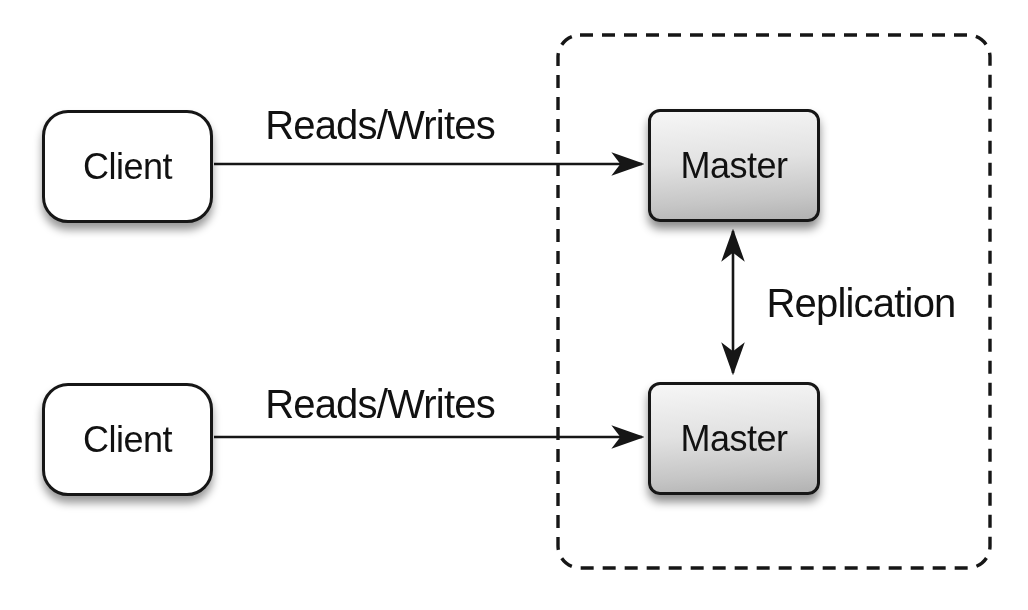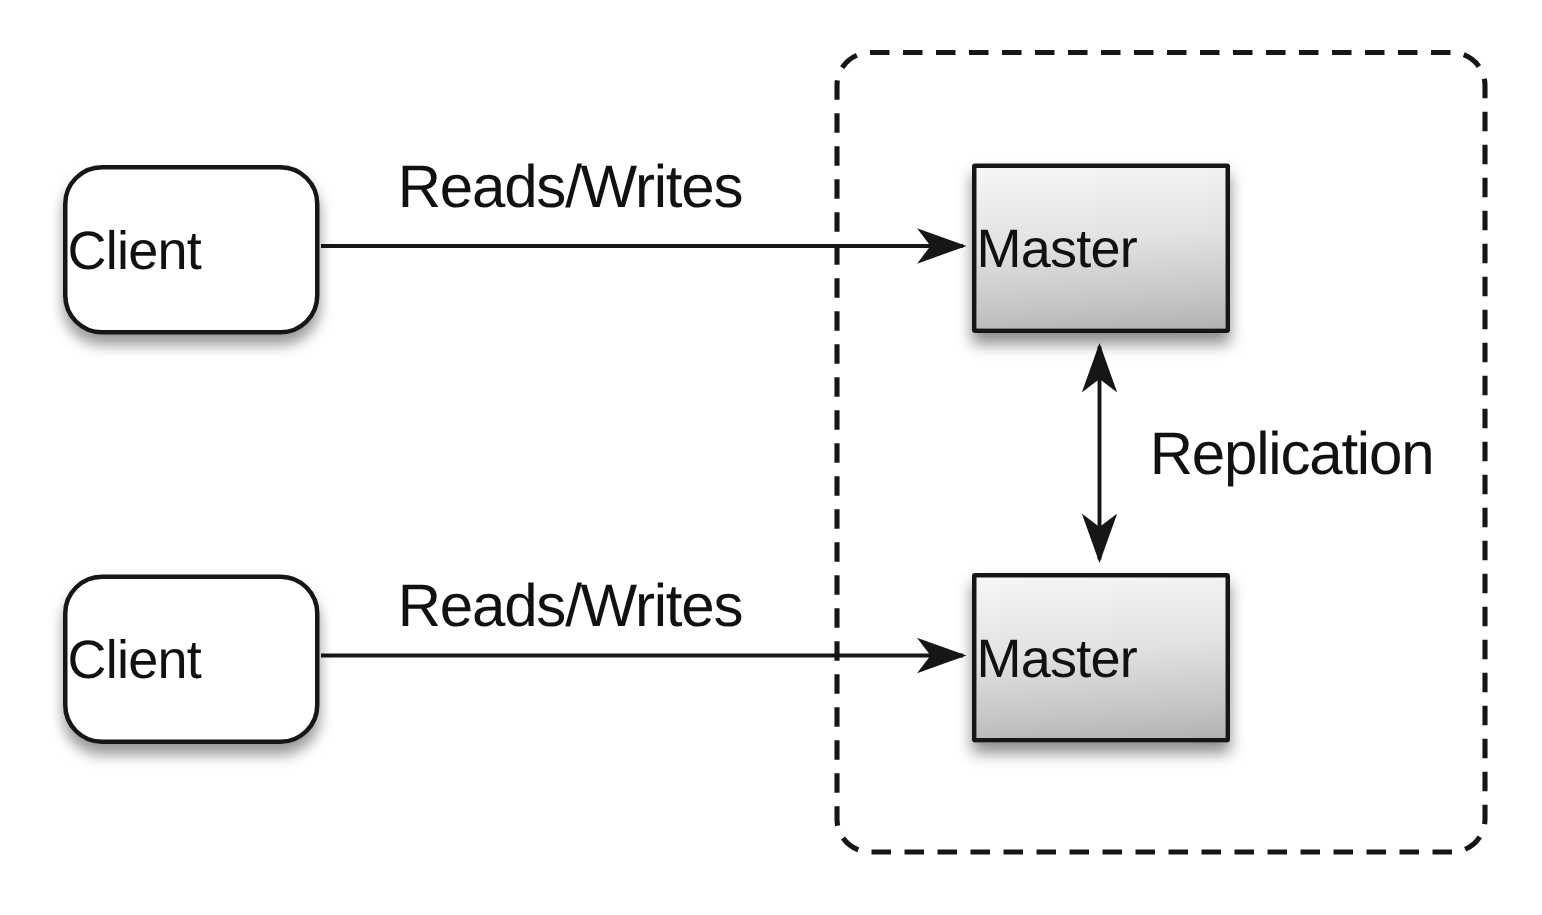--- a/index.html
+++ b/index.html
@@ -21,40 +21,41 @@
     left: 0;
     top: 0;
     width: 1028px;
     height: 610px;
     z-index: 1;
   }
   .node {
     position: absolute;
     display: flex;
     align-items: center;
+    justify-content: center;
     box-sizing: border-box;
     border: 3px solid #161616;
     font-size: 36px;
     letter-spacing: -0.5px;
     z-index: 2;
   }
   .client {
     width: 171px;
     height: 113px;
     background: #ffffff;
     border-radius: 26px;
     box-shadow: 0 7px 9px rgba(0,0,0,0.40);
   }
   .client.top { left: 42px; top: 110px; }
   .client.bottom { left: 42px; top: 383px; }
   .master {
     width: 172px;
     height: 113px;
     background: linear-gradient(176deg, #f6f6f6 0%, #e2e2e2 45%, #c6c6c6 80%, #b2b2b2 100%);
-    border-radius: 2px;
+    border-radius: 12px;
     box-shadow: 0 7px 10px rgba(0,0,0,0.45);
   }
   .master.top { left: 648px; top: 109px; }
   .master.bottom { left: 648px; top: 382px; }
   .edge-label {
     position: absolute;
     font-size: 40px;
     letter-spacing: -0.8px;
     white-space: nowrap;
     z-index: 2;

